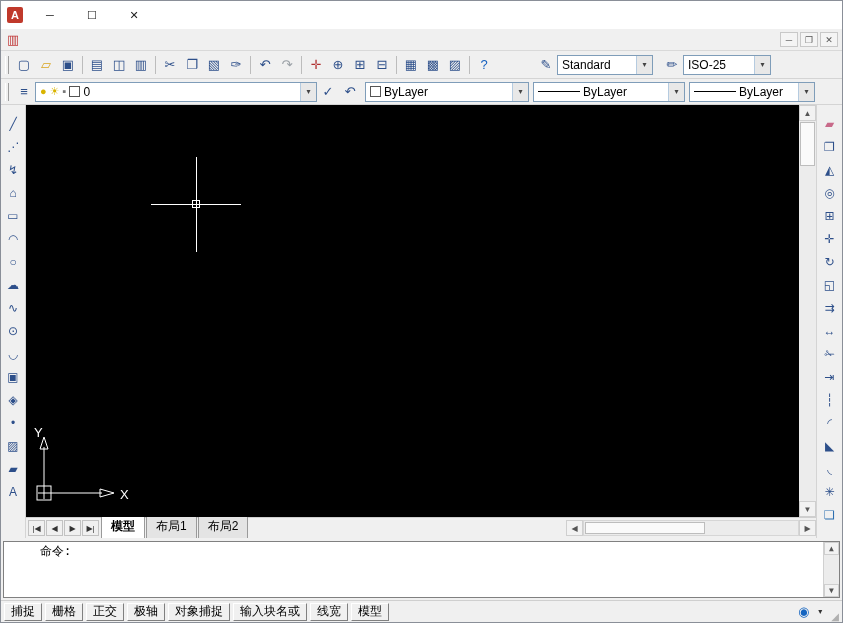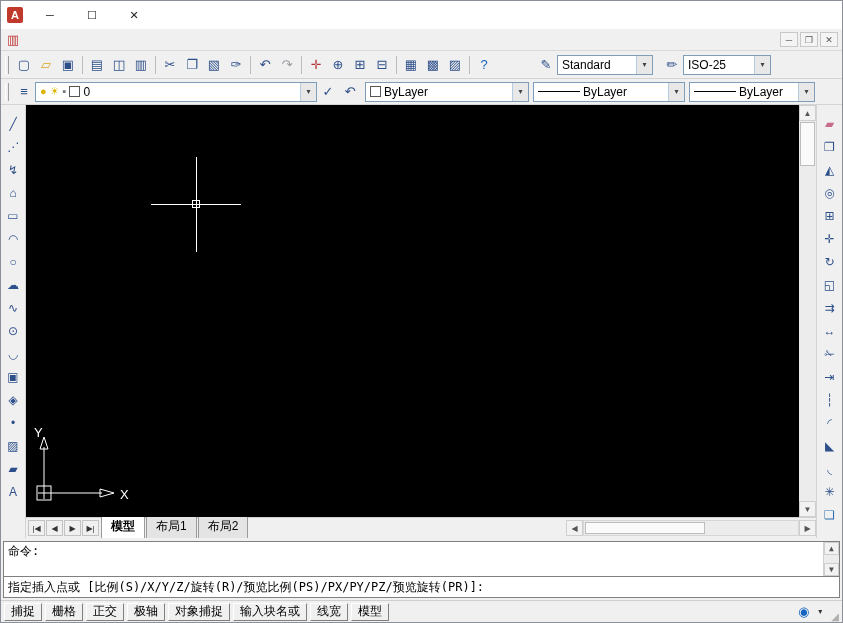--- a/index.html
+++ b/index.html
@@ -88,21 +88,21 @@
   .hscroll .sbtn { width:17px; height:16px; flex:0 0 17px; }
   .htrack { flex:1; height:16px; background:#ececec; border:1px solid #d6d6d6; position:relative; }
   .hthumb { position:absolute; left:1px; top:1px; bottom:1px; width:120px; background:#fafafa;
             border:1px solid #bdbdbd; }
 
   
   .command-area { flex:0 0 62px; background:#f0f0f0; padding:3px 2px 2px; }
   .command-box { height:100%; background:#fff; border:1px solid #808080; display:flex;
                  flex-direction:column; font-family:"DejaVu Sans Mono","Liberation Mono",monospace;
                  font-size:12px; color:#000; }
-  .cmd-history-row { flex:1; display:flex; min-height:0; }
+  .cmd-history-row { flex:1; display:flex; min-height:0;padding-left:32px; }
   .cmd-history { flex:1; padding:2px 4px; line-height:15px; white-space:pre; overflow:hidden; }
   .cmd-scroll { width:16px; flex:0 0 16px; display:flex; flex-direction:column; border-left:1px solid #d0d0d0; }
   .cmd-scroll .sbtn { height:13px; flex:0 0 13px; }
   .cmd-scroll .vtrack { background:#ececec; }
   .cmd-prompt { border-top:1px solid #808080; padding:2px 4px; line-height:16px; white-space:pre;
                 overflow:hidden; flex:0 0 21px; }
 
   
   .statusbar { flex:0 0 22px; background:#f0f0f0; border-top:1px solid #cfcfcf; display:flex;
                align-items:center; padding:0 3px; gap:3px; font-size:12px; }
@@ -441,21 +441,20 @@
   <div class="command-area">
     <div class="command-box">
       <div class="cmd-history-row">
         <div class="cmd-history"><span>命令:</span><br></div>
         <div class="cmd-scroll">
           <span class="sbtn">▲</span>
           <span class="vtrack"></span>
           <span class="sbtn">▼</span>
         </div>
       </div>
-      <div class="cmd-prompt">指定插入点或 [比例(S)/X/Y/Z/旋转(R)/预览比例(PS)/PX/PY/PZ/预览旋转(PR)]:</div>
     </div>
   </div>
 
   <div class="statusbar">
     <span style="display:flex;gap:3px">
 
     <span class="status-btn">
           <span>捕捉</span>
         </span>
         <span class="status-btn">

